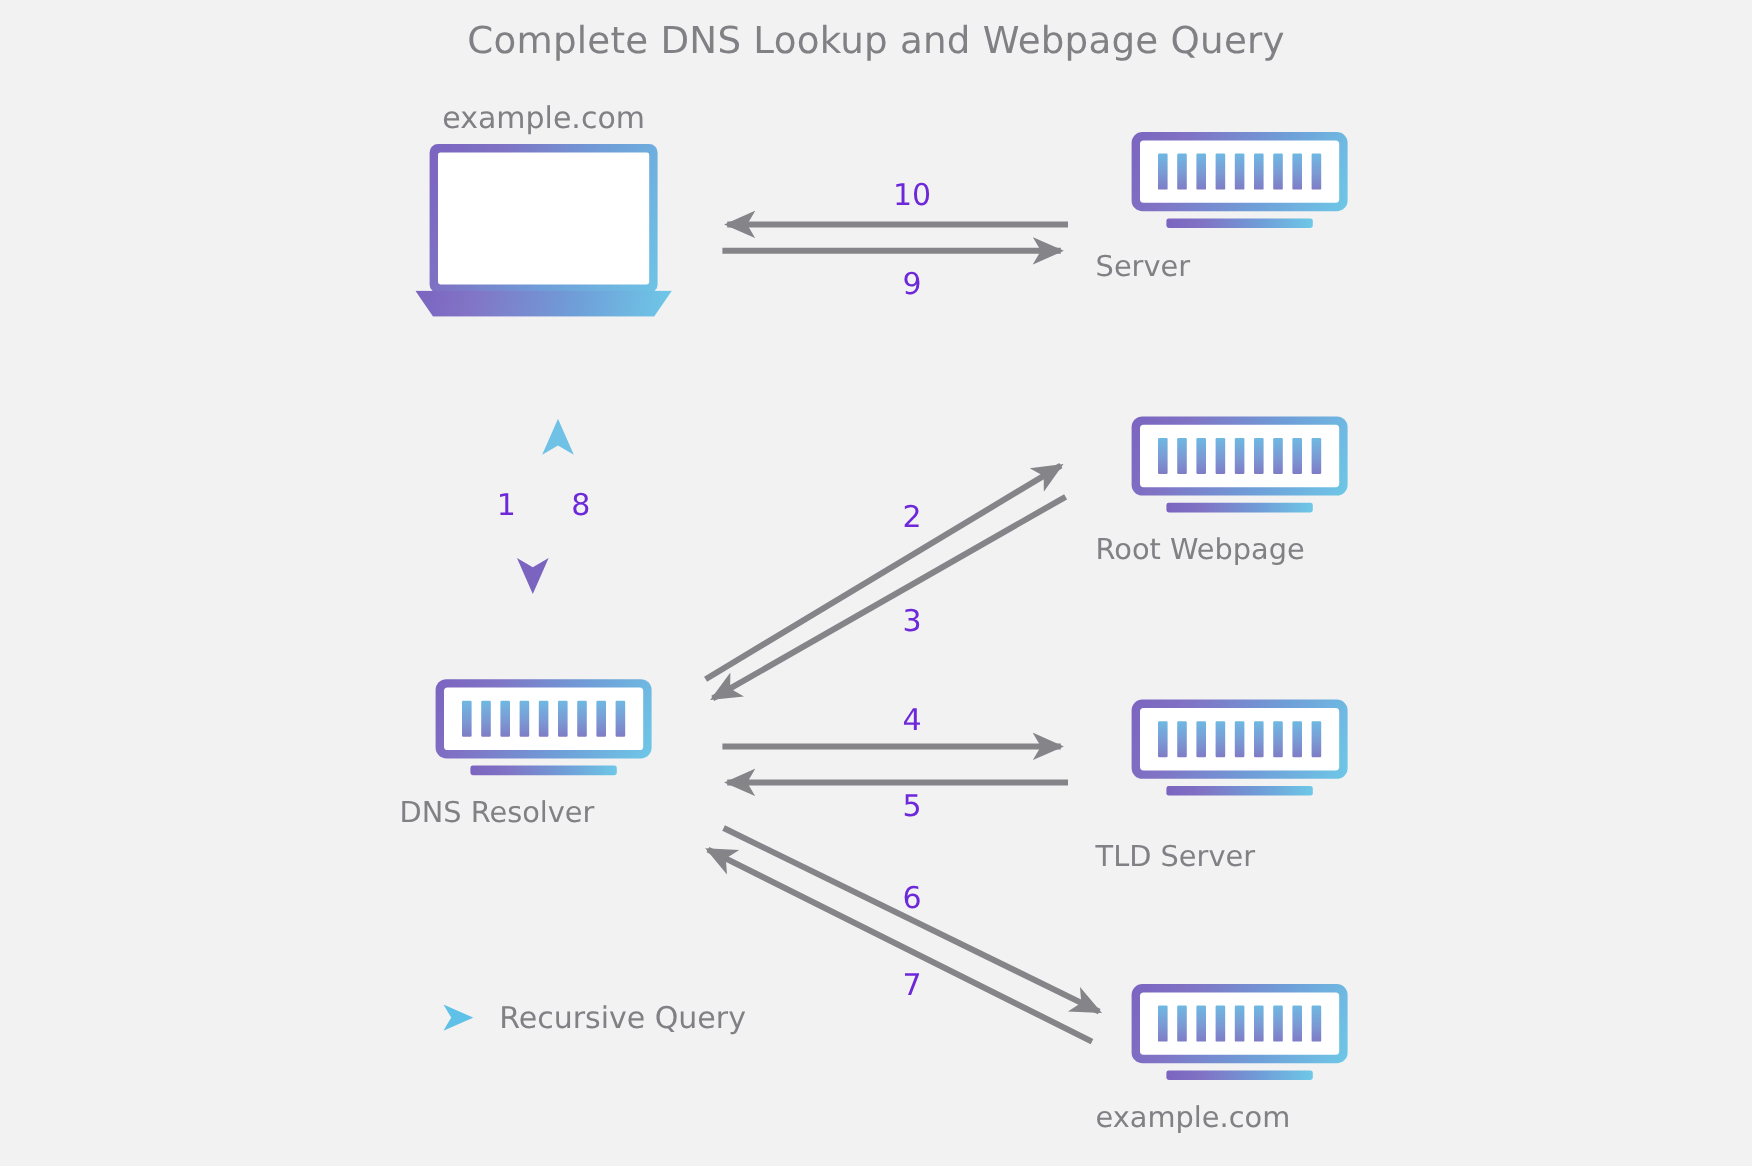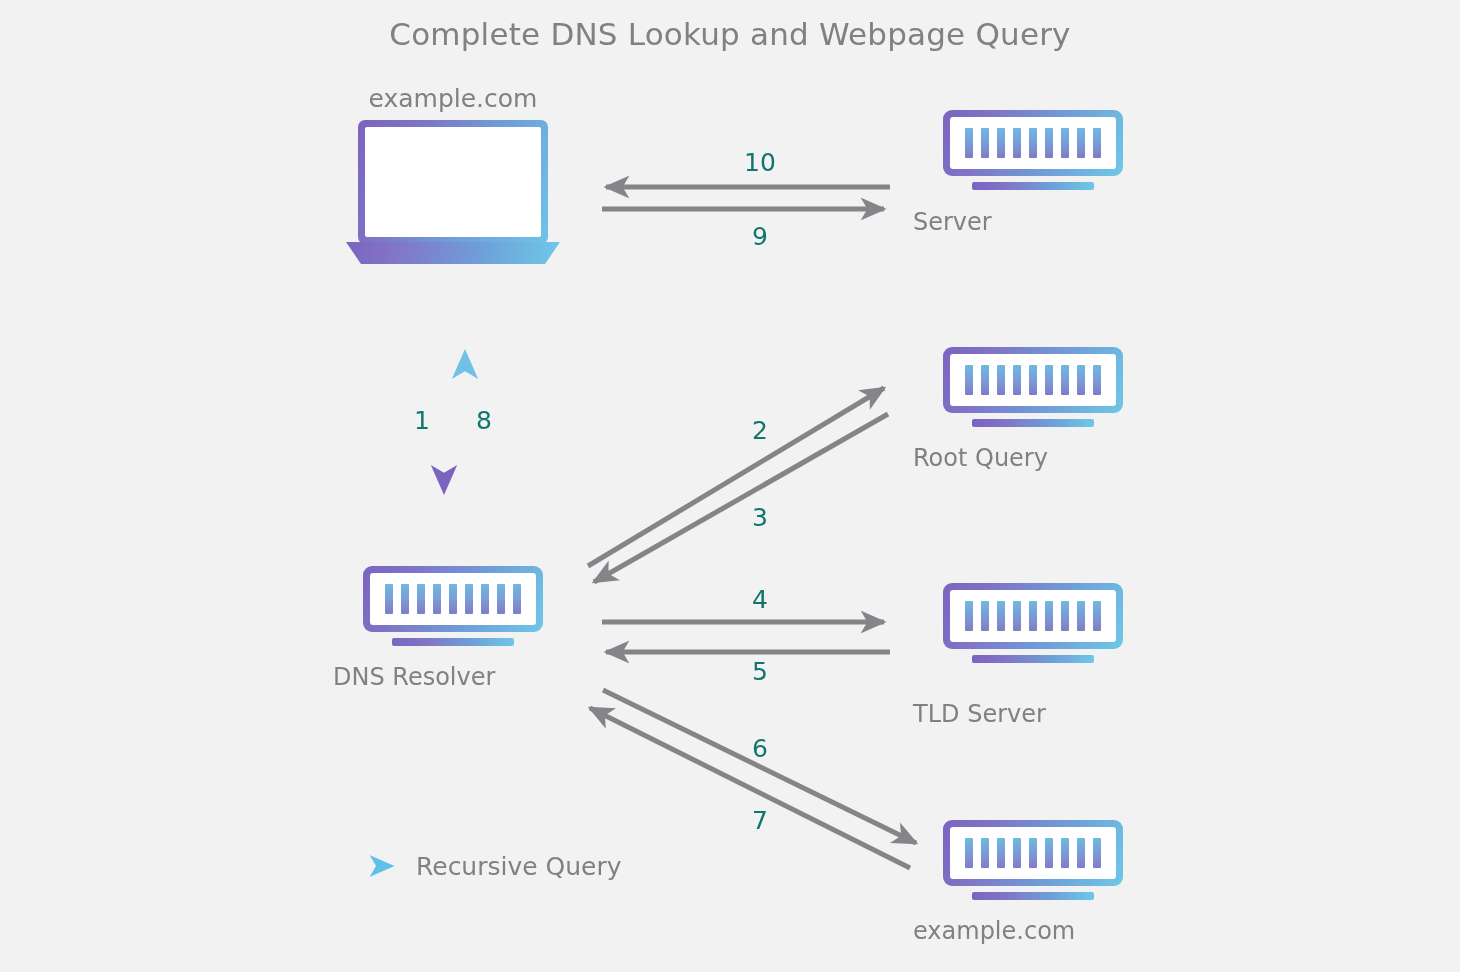--- a/index.html
+++ b/index.html
@@ -103,27 +103,27 @@
     position: absolute;
     left: 29px; top: 72px;
     width: 122px; height: 8px;
     border-radius: 2px;
     background: linear-gradient(90deg, #7b64c0 0%, #8073c5 25%, #6f9ed8 65%, #6ec8e7 100%);
   }
 
   
   .step-num {
     font-size: 25px;
-    color: #0f766e;
+    color: #6d28d9;
     text-align: center;
     white-space: nowrap;
   }
 
   
-  #legend { left: 340px; top: 826px; width: 330px; margin-top: 18px; }
+  #legend { left: 340px; top: 826px; width: 330px; }
   .legend-row {
     display: flex;
     align-items: center;
     height: 44px;
   }
   .legend-swatch {
     width: 62px;
     height: 22px;
     margin-right: 14px;
     flex: 0 0 auto;
@@ -228,21 +228,21 @@
       <span class="server-bar"></span>
       <span class="server-bar"></span>
       <span class="server-bar"></span>
       <span class="server-bar"></span>
       <span class="server-bar"></span>
     </div>
   </div>
   <div class="server-underline"></div>
 </div>
 <div class="abs" style="left:913px; top:444px; width:240px;">
-  <div class="node-caption">Root Query</div>
+  <div class="node-caption">Root Webpage</div>
 </div>
 
 <div class="abs server" style="left:943px; top:583px;">
   <div class="server-box">
     <div class="server-inner">
       <span class="server-bar"></span>
       <span class="server-bar"></span>
       <span class="server-bar"></span>
       <span class="server-bar"></span>
       <span class="server-bar"></span>

